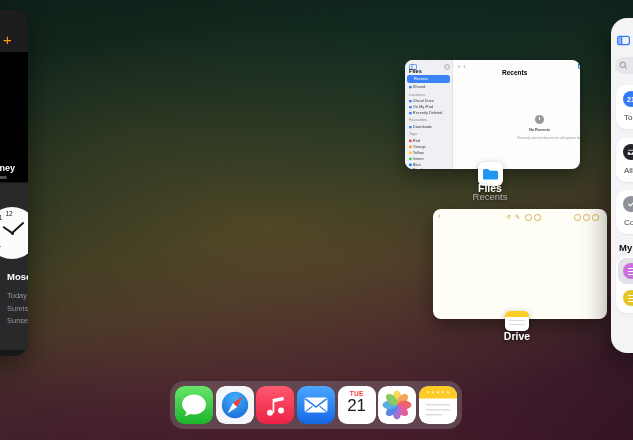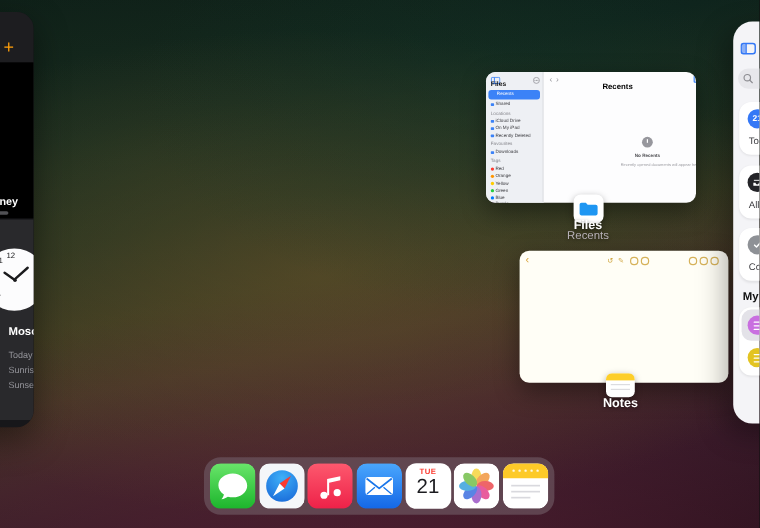--- a/index.html
+++ b/index.html
@@ -219,21 +219,21 @@
     <span class="nt-glyph" style="left:141px;"></span>
     <span class="nt-glyph" style="left:150px;"></span>
     <span class="nt-glyph" style="left:159px;"></span>
   </div>
 
   <div class="abs app-ic" style="left:505px;top:311px;width:24px;height:20px;border-radius:5px;overflow:hidden;">
     <div style="height:6px;background:#fdce29;"></div>
     <div style="margin:3px 4px 0;height:1px;background:#dcdce0;"></div>
     <div style="margin:3px 4px 0;height:1px;background:#dcdce0;"></div>
   </div>
-  <div class="abs card-label" style="left:467px;top:330px;width:100px;">Notes</div>
+  <div class="abs card-label" style="left:467px;top:330px;width:100px;">Drive</div>
 
   <div class="abs rem-panel">
     <svg class="abs" style="left:6px;top:17px;" width="13" height="11" viewBox="0 0 16 12">
         <rect x="0.8" y="0.8" width="14.4" height="10.4" rx="2.5" fill="none" stroke="#3478f6" stroke-width="1.5"></rect>
         <line x1="5.8" y1="1" x2="5.8" y2="11" stroke="#3478f6" stroke-width="1.5"></line>
         <rect x="1.6" y="1.6" width="3.4" height="8.8" fill="#3478f6" opacity=".55"></rect>
       </svg>
     <div class="abs rem-search">
       <svg class="abs" style="left:4px;top:4px;" width="9" height="9" viewBox="0 0 12 12">
           <circle cx="5" cy="5" r="3.6" fill="none" stroke="#8e8e93" stroke-width="1.3"></circle>

